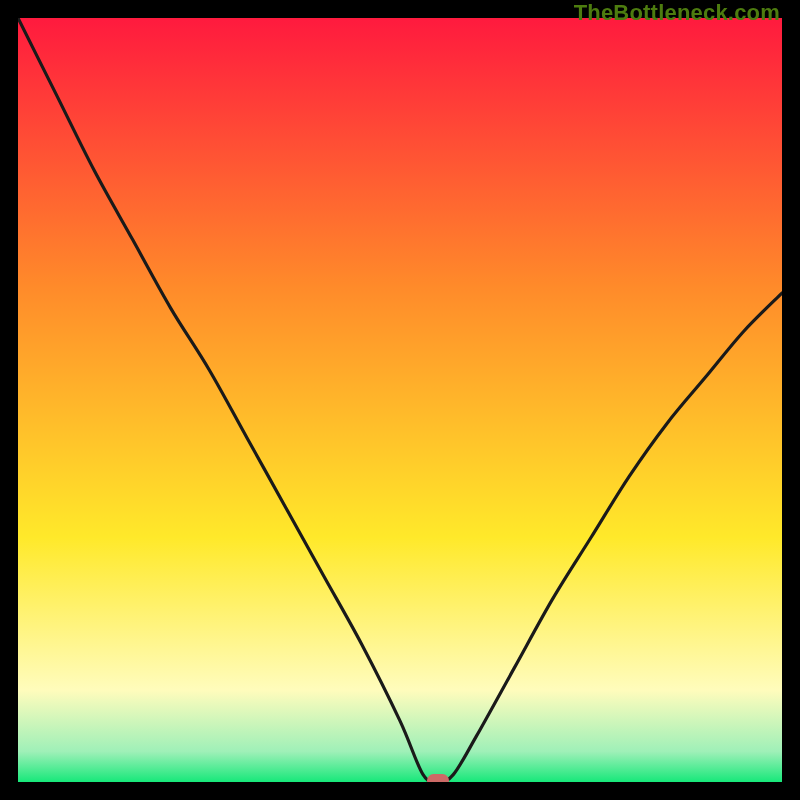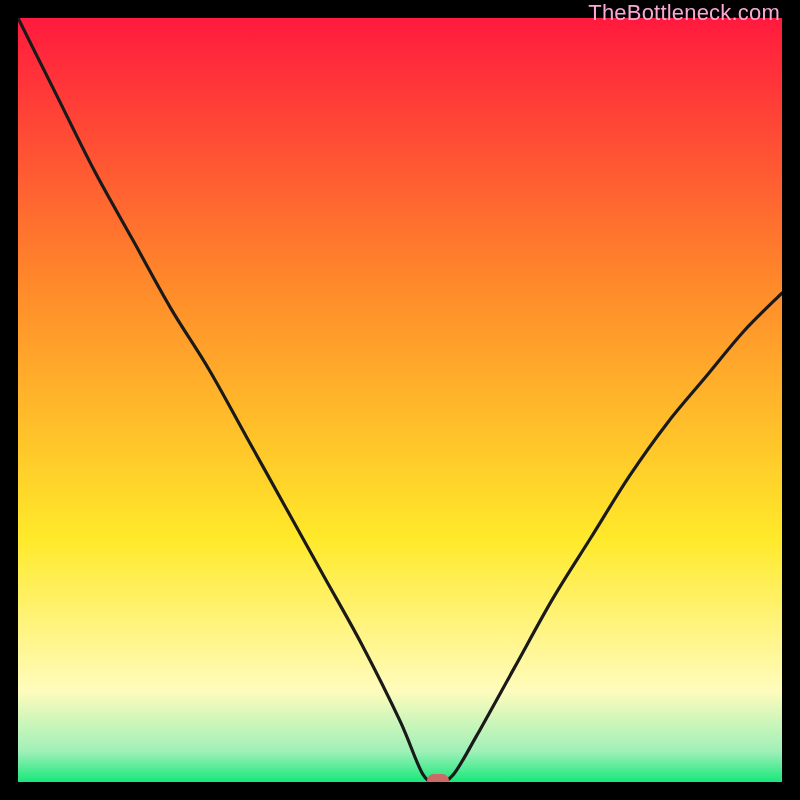--- a/index.html
+++ b/index.html
@@ -37,22 +37,22 @@
     top: 0;
     width: 100%;
     height: 100%;
   }
   .watermark {
     position: absolute;
     top: 0px;
     right: 20px;
     font-family: Arial, Helvetica, sans-serif;
     font-size: 22px;
-    font-weight: 400;
-    color: #f9a8d4;
+    font-weight: 700;
+    color: #4d7c0f;
     letter-spacing: 0.2px;
   }
   .marker {
     position: absolute;
     width: 22px;
     height: 13px;
     background: #cc6a66;
     border-radius: 7px;
   }
 </style>

